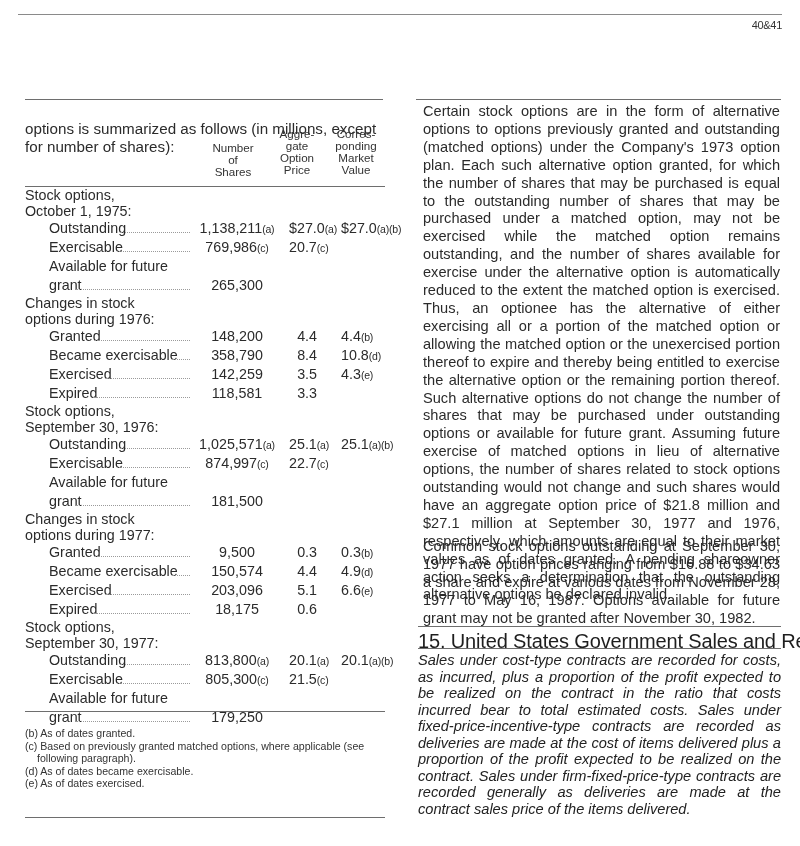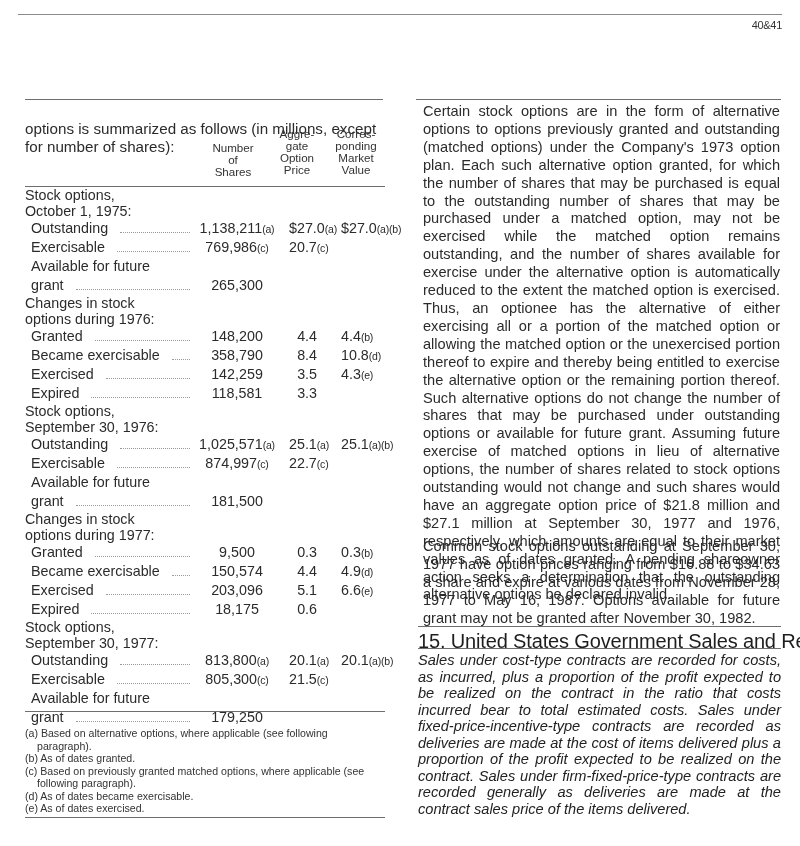--- a/index.html
+++ b/index.html
@@ -17,21 +17,21 @@
   .thead { position: absolute; top: 128px; font-size: 11.6px; line-height: 12px; text-align: center; color: #333; }
   .th-shares { left: 198px; width: 70px; top: 142px; }
   .th-agg { left: 270px; width: 54px; }
   .th-mkt { left: 326px; width: 60px; }
   .thead-rule { position: absolute; left: 25px; top: 186px; width: 360px; height: 1px; background: #6e6e6e; }
 
   .tbl { position: absolute; left: 25px; top: 187px; width: 370px; }
   .row { position: relative; height: 19px; font-size: 14.3px; line-height: 19px; color: #2b2b2b; }
   .row.section { height: 16px; line-height: 16px; }
   .row .lbl { position: absolute; left: 0; white-space: nowrap; }
-  .row.item .lbl { left: 6px; }
+  .row.item .lbl { left: 24px; }
   .row .leader { position: absolute; top: 13px; height: 0; border-bottom: 1px dotted #9a9a9a; }
   .row .n { position: absolute; left: 162px; width: 100px; text-align: center; white-space: nowrap; }
   .row .p { position: absolute; left: 264px; width: 28px; text-align: right; white-space: nowrap; }
   .row .m { position: absolute; left: 316px; width: 54px; text-align: left; white-space: nowrap; }
   .fn { font-size: 10.5px; letter-spacing: -0.2px; }
 
   .tbl-bottom-rule { position: absolute; left: 25px; top: 711px; width: 360px; height: 1px; background: #6e6e6e; }
 
   .footnotes { position: absolute; left: 25px; top: 727px; width: 360px; font-size: 10.6px; line-height: 12.5px; color: #333; }
   .footnotes .f { padding-left: 12px; text-indent: -12px; }
@@ -231,21 +231,20 @@
       <span class="leader" style="left: 51px; width: 114px;"></span>
       <span class="n"><span>179,250</span><span class="fn"></span></span>
       <span class="p"><span></span><span class="fn"></span></span>
       <span class="m"><span></span><span class="fn"></span></span>
     </div>
   </div>
 
 <div class="tbl-bottom-rule"></div>
 
 <div class="footnotes">
-  <div class="f">(a) Based on alternative options, where applicable (see following paragraph).</div>
   <div class="f">(b) As of dates granted.</div>
   <div class="f">(c) Based on previously granted matched options, where applicable (see following paragraph).</div>
   <div class="f">(d) As of dates became exercisable.</div>
   <div class="f">(e) As of dates exercised.</div>
 </div>
 <div class="fn-bottom-rule"></div>
 
 <div class="rule-r"></div>
 <div class="para para1">Certain stock options are in the form of alternative options to options previously granted and outstanding (matched options) under the Company's 1973 option plan. Each such alternative option granted, for which the number of shares that may be purchased is equal to the outstanding number of shares that may be purchased under a matched option, may not be exercised while the matched option remains outstanding, and the number of shares available for exercise under the alternative option is automatically reduced to the extent the matched option is exercised. Thus, an optionee has the alternative of either exercising all or a portion of the matched option or allowing the matched option or the unexercised portion thereof to expire and thereby being entitled to exercise the alternative option or the remaining portion thereof. Such alternative options do not change the number of shares that may be purchased under outstanding options or available for future grant. Assuming future exercise of matched options in lieu of alternative options, the number of shares related to stock options outstanding would not change and such shares would have an aggregate option price of $21.8 million and $27.1 million at September 30, 1977 and 1976, respectively, which amounts are equal to their market values as of dates granted. A pending shareowner action seeks a determination that the outstanding alternative options be declared invalid.</div>
 <div class="para para2">Common stock options outstanding at September 30, 1977 have option prices ranging from $16.88 to $34.63 a share and expire at various dates from November 28, 1977 to May 16, 1987. Options available for future grant may not be granted after November 30, 1982.</div>

